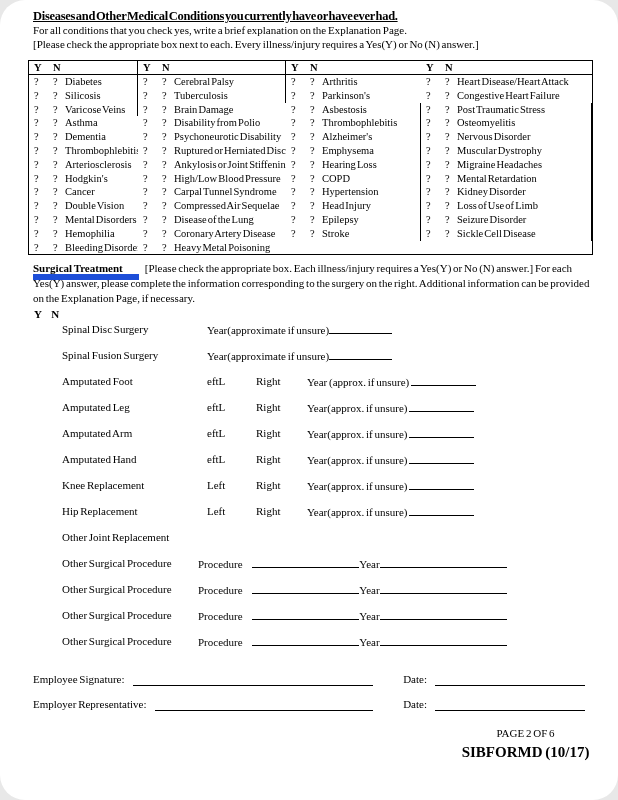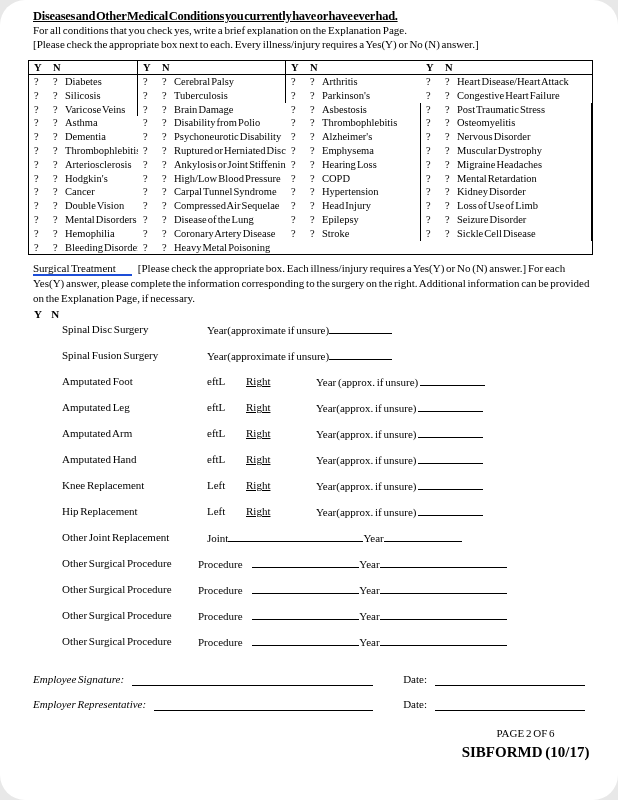--- a/index.html
+++ b/index.html
@@ -11,34 +11,34 @@
   
   .ctable{position:absolute;top:60px;left:28px;width:563px;border:1px solid #000;
           display:grid;grid-template-columns:109px 148px 135px 171px;font-size:10.5px;word-spacing:-1.5px;}
   .cell{height:13.8px;line-height:13.8px;padding-left:5px;white-space:nowrap;overflow:hidden;}
   .cell.h{height:13px;line-height:13px;border-bottom:1px solid #000;font-weight:bold;}
   .cell.c0,.cell.c1{border-right:1px solid #000;}
   .q{display:inline-block;width:19px;}
   .q2{display:inline-block;width:12px;}
   
   .surg{position:absolute;top:261px;left:33px;width:559px;line-height:14.8px;}
-  .sheading{font-weight:normal;border-bottom:2px solid #1d4ed8;padding-right:16px;margin-right:6px;}
+  .sheading{font-weight:bold;border-bottom:6px solid #1d4ed8;padding-right:16px;margin-right:6px;}
   .ynh{position:absolute;top:308px;left:34px;font-weight:bold;letter-spacing:4px;}
   .srows{position:absolute;top:322px;left:28px;width:562px;}
   .srow{position:relative;height:26px;line-height:14px;}
   .lab{position:absolute;left:34px;white-space:nowrap;}
   .p179{position:absolute;left:179px;white-space:nowrap;}
-  .p215{position:absolute;left:218px;white-space:nowrap;text-decoration:underline;}
-  .p270{position:absolute;left:288px;white-space:nowrap;}
+  .p215{position:absolute;left:228px;white-space:nowrap;}
+  .p270{position:absolute;left:279px;white-space:nowrap;}
   .p170{position:absolute;left:170px;white-space:nowrap;}
   .ln{display:inline-block;border-bottom:1px solid #000;height:11px;vertical-align:baseline;}
   
   .sigs{position:absolute;top:661px;left:33px;width:552px;}
   .sigrow{display:flex;height:25px;align-items:flex-end;line-height:14px;}
-  .sigrow .slab{white-space:nowrap;padding-right:8px;font-style:italic;}
+  .sigrow .slab{white-space:nowrap;padding-right:8px;}
   .sln1{flex:1;border-bottom:1px solid #000;height:12px;margin-right:30px;}
   .dlab{white-space:nowrap;padding-right:8px;}
   .sln2{width:150px;border-bottom:1px solid #000;height:12px;}
   
   .pfooter{position:absolute;top:727px;left:458px;width:135px;text-align:center;line-height:13px;}
   .formcode{font-weight:bold;margin-top:6px;font-size:15px;}
 </style>
 </head>
 <body>
 
@@ -153,21 +153,20 @@
         <span class="p270">Year(approx. if unsure) <span class="ln" style="width: 65px;"></span></span>
       </div>
       <div class="srow">
         <span class="lab">Hip Replacement</span>
         <span class="p179">Left</span>
         <span class="p215">Right</span>
         <span class="p270">Year(approx. if unsure) <span class="ln" style="width: 65px;"></span></span>
       </div>
       <div class="srow">
         <span class="lab">Other Joint Replacement</span>
-        <span class="p179">Joint<span class="ln" style="width: 135px;"></span><span>Year</span><span class="ln" style="width: 78px;"></span></span>
       </div>
       <div class="srow">
         <span class="lab">Other Surgical Procedure</span>
         <span class="p170">Procedure <span class="ln" style="width: 107px; margin-left: 8px;"></span><span>Year</span><span class="ln" style="width: 127px;"></span></span>
       </div>
       <div class="srow">
         <span class="lab">Other Surgical Procedure</span>
         <span class="p170">Procedure <span class="ln" style="width: 107px; margin-left: 8px;"></span><span>Year</span><span class="ln" style="width: 127px;"></span></span>
       </div>
       <div class="srow">

